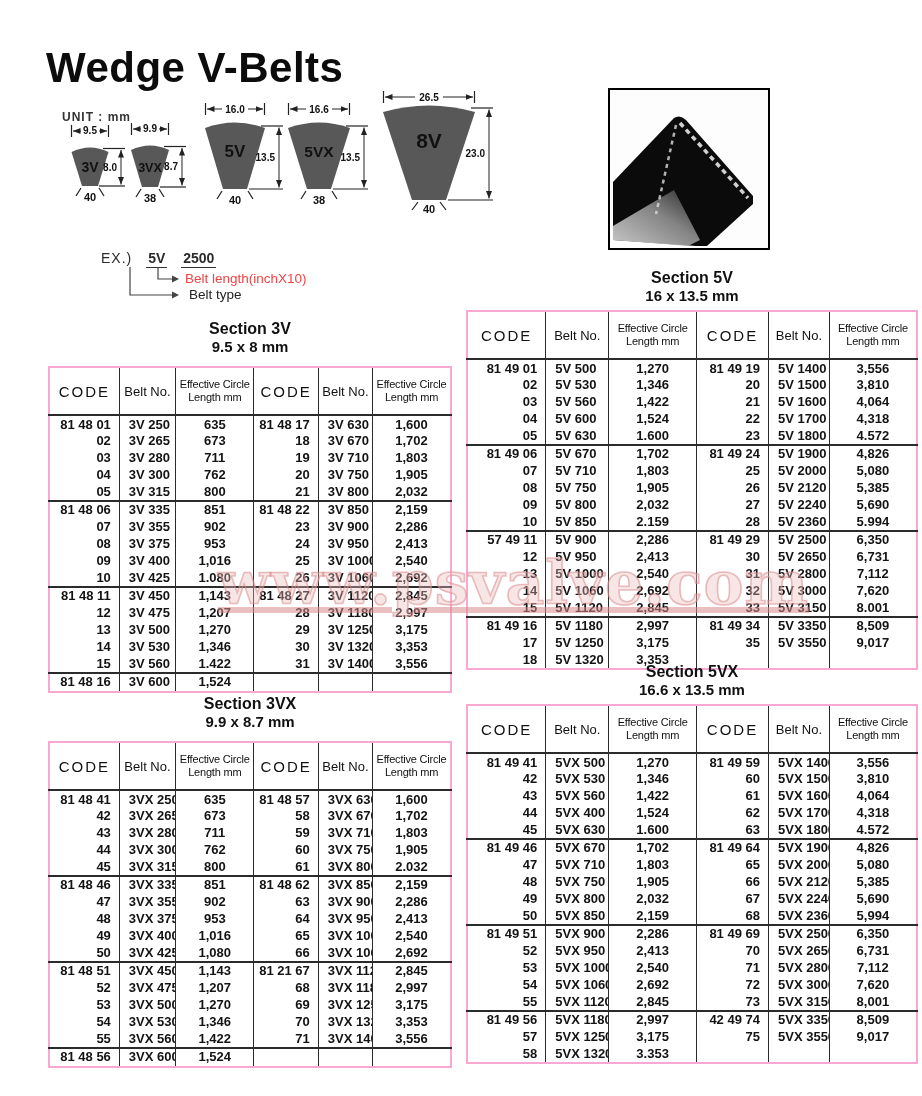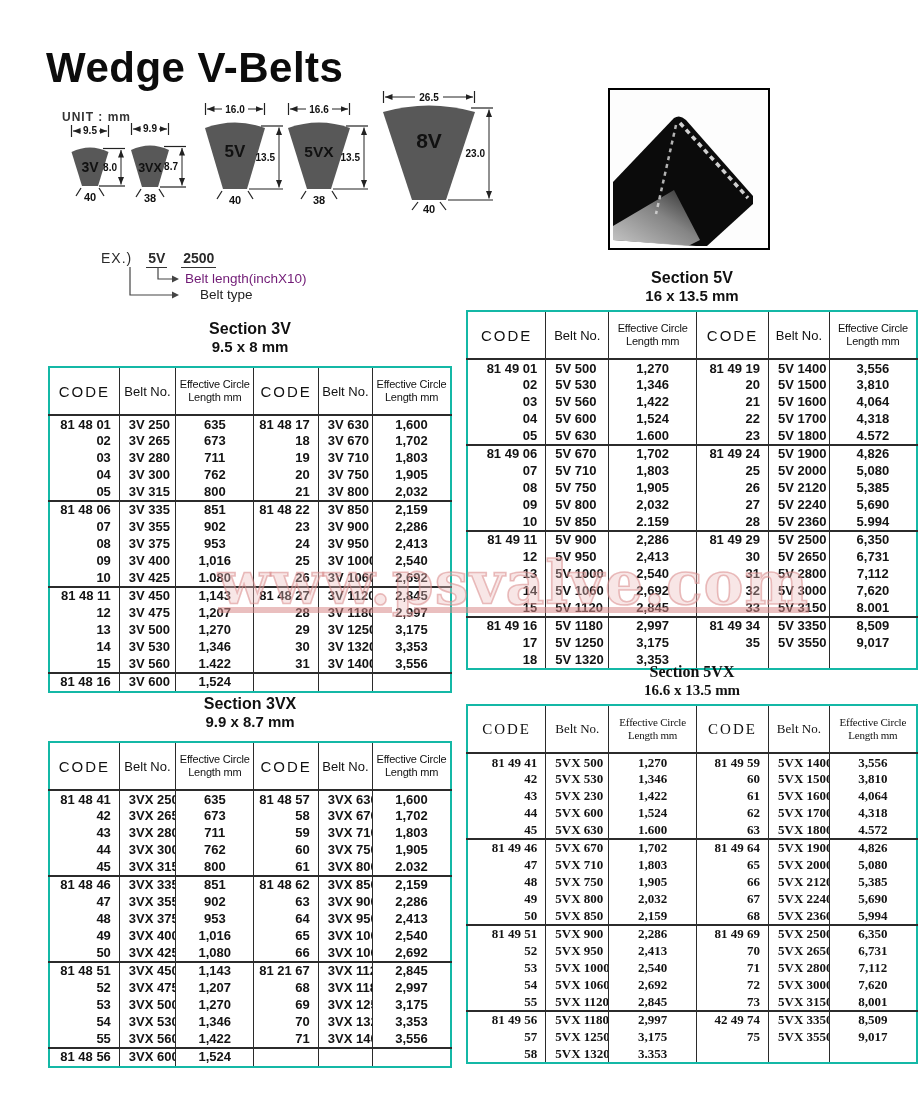--- a/index.html
+++ b/index.html
@@ -25,38 +25,38 @@
     position:absolute; left:608px; top:88px; width:158px; height:158px;
     border:2px solid #000; background:#fdfdfd; box-sizing:content-box;
   }
   .notes { position:absolute; left:72px; top:211px; }
   .note-line { font-size:14.5px; color:#2e2e2e; letter-spacing:0.6px; line-height:19px; font-weight:500; }
 
   .ex-row { position:absolute; left:85px; top:250px; font-size:14px; color:#2b2b2b; }
   .ex-prefix { letter-spacing:1px;margin-left:16px; }
   .ex-val { font-weight:700; border-bottom:1.5px solid #333; padding:0 2px 1px 2px; margin-left:10px; }
   .ex-svg { position:absolute; left:120px; top:267px; }
-  .ex-label-1 { position:absolute; left:185px; top:271px; font-size:13.5px; color:#701a75; }
-  .ex-label-2 { position:absolute; left:200px; top:287px; font-size:13.5px; color:#222; }
+  .ex-label-1 { position:absolute; left:185px; top:271px; font-size:13.5px; color:#ef4444; }
+  .ex-label-2 { position:absolute; left:189px; top:287px; font-size:13.5px; color:#222; }
 
   .watermark {
     position:absolute; left:218px; top:548px; z-index:40; pointer-events:none;
     font-family:"DejaVu Serif", serif; font-weight:700; font-size:60px; letter-spacing:1px;
     color:rgba(236,190,190,0.38); -webkit-text-stroke:1.6px rgba(216,138,138,0.55);
     white-space:nowrap;
     text-decoration:underline;
   }
 
   .tbl-block { position:absolute; }
   .tbl-block.left  { left:48px;  width:404px; }
   .tbl-block.right { left:466px; width:452px; }
   .tbl-title, .tbl-sub { text-align:center; font-weight:700; color:#111; }
   .tbl-title { font-size:16px; line-height:18px; }
   .tbl-sub   { font-size:15px; line-height:18px; }
-  table.spec { width:100%; border-collapse:collapse; table-layout:fixed; border:2px solid #14b8a6; }
+  table.spec { width:100%; border-collapse:collapse; table-layout:fixed; border:2px solid #f9a8d4; }
   .gap-left  table.spec { margin-top:10px; }
   .gap-right table.spec { margin-top:5px; }
   table.spec th, table.spec td {
     border-left:1px solid #2b2b2b; border-right:1px solid #2b2b2b;
     border-top:none; border-bottom:none; overflow:hidden; white-space:nowrap;
   }
   table.spec thead th { height:44px; vertical-align:middle; border-bottom:2px solid #2b2b2b; font-weight:400; color:#111; }
   th.h-code { font-size:15px; letter-spacing:2px; }
   th.h-belt { font-size:13px; }
   th.h-eff  { font-size:11px; line-height:13px; letter-spacing:-0.2px; }
@@ -455,21 +455,21 @@
           </tr>
           <tr>
             <td class="c-code">10</td>
             <td class="c-belt">5V 850</td>
             <td class="c-len">2.159</td>
             <td class="c-code">28</td>
             <td class="c-belt">5V 2360</td>
             <td class="c-len">5.994</td>
           </tr>
           <tr class="group-start">
-            <td class="c-code">81 49 11</td>
+            <td class="c-code">57 49 11</td>
             <td class="c-belt">5V 900</td>
             <td class="c-len">2,286</td>
             <td class="c-code">81 49 29</td>
             <td class="c-belt">5V 2500</td>
             <td class="c-len">6,350</td>
           </tr>
           <tr>
             <td class="c-code">12</td>
             <td class="c-belt">5V 950</td>
             <td class="c-len">2,413</td>
@@ -677,21 +677,21 @@
             <td class="c-belt">3VX 600</td>
             <td class="c-len">1,524</td>
             <td class="c-code"></td>
             <td class="c-belt"></td>
             <td class="c-len"></td>
           </tr>
         </tbody>
       </table>
   </div>
 
-  <div class="tbl-block right gap-right" style="top:663px;font-family:Liberation Serif, serif;">
+  <div class="tbl-block right gap-right" style="top:663px;">
     <div class="tbl-title">Section 5VX</div>
     <div class="tbl-sub">16.6 x 13.5 mm</div>
     <table class="spec">
         <colgroup>
           <col style="width: 17.5%;">
           <col style="width: 14%;">
           <col style="width: 19.5%;">
           <col style="width: 16%;">
           <col style="width: 13.5%;">
           <col style="width: 19.5%;">
@@ -718,29 +718,29 @@
           <tr>
             <td class="c-code">42</td>
             <td class="c-belt">5VX 530</td>
             <td class="c-len">1,346</td>
             <td class="c-code">60</td>
             <td class="c-belt">5VX 1500</td>
             <td class="c-len">3,810</td>
           </tr>
           <tr>
             <td class="c-code">43</td>
-            <td class="c-belt">5VX 230</td>
+            <td class="c-belt">5VX 560</td>
             <td class="c-len">1,422</td>
             <td class="c-code">61</td>
             <td class="c-belt">5VX 1600</td>
             <td class="c-len">4,064</td>
           </tr>
           <tr>
             <td class="c-code">44</td>
-            <td class="c-belt">5VX 600</td>
+            <td class="c-belt">5VX 400</td>
             <td class="c-len">1,524</td>
             <td class="c-code">62</td>
             <td class="c-belt">5VX 1700</td>
             <td class="c-len">4,318</td>
           </tr>
           <tr>
             <td class="c-code">45</td>
             <td class="c-belt">5VX 630</td>
             <td class="c-len">1.600</td>
             <td class="c-code">63</td>

